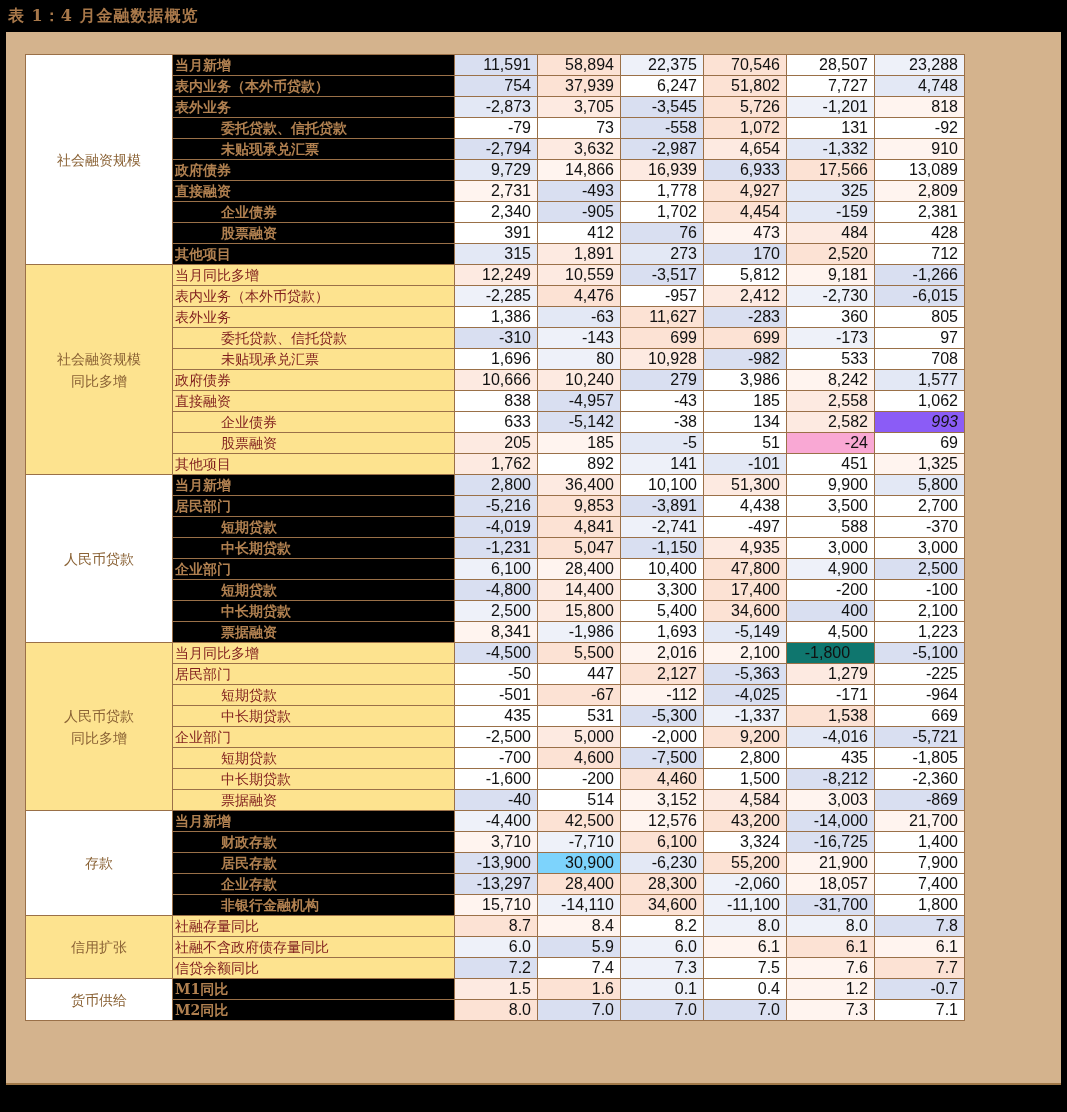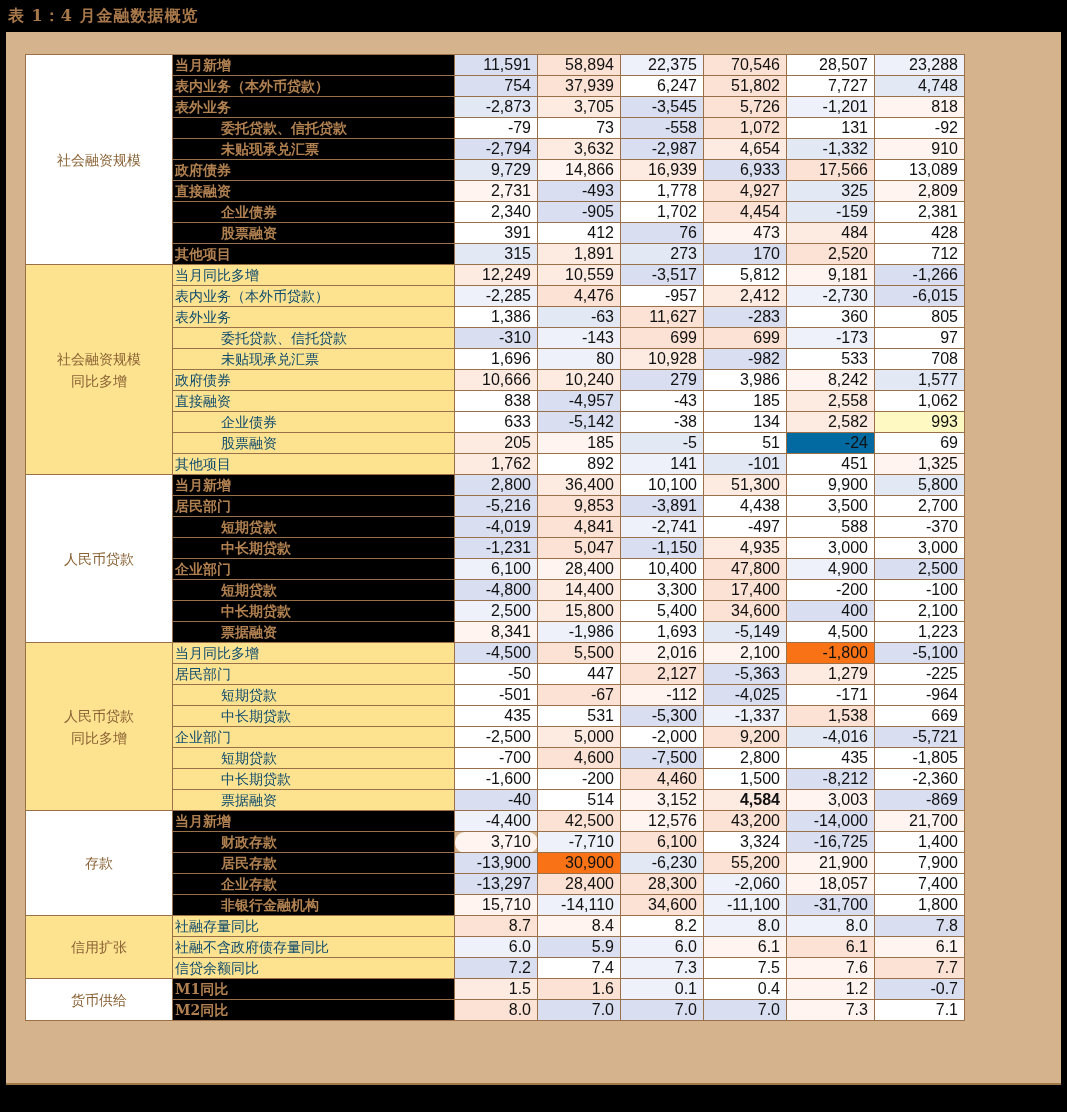--- a/index.html
+++ b/index.html
@@ -7,21 +7,21 @@
   .title { position:absolute; left:8px; top:4px; height:24px; line-height:24px; color:#a8784a; font-weight:bold; font-size:16px; letter-spacing:1px; }
   .frame { position:absolute; left:6px; top:32px; width:1055px; height:1051px; background:#d4b38d; border-bottom:2px solid #a07848; }
   .hdr { position:absolute; left:172px; top:0; height:22px; width:870px; display:flex; }
   .hdr .unit { width:282px; text-align:center; line-height:22px; font-size:14px; color:#222; }
   .hdr .col { width:83px; text-align:right; padding-right:6px; box-sizing:border-box; line-height:22px; font-family:"Liberation Sans", sans-serif; font-weight:bold; font-size:16px; color:#111; }
   table.grid { position:absolute; left:19px; top:22px; border-collapse:collapse; table-layout:fixed; }
   table.grid td { height:21px; padding:0; border:1px solid #9a7048; box-sizing:border-box; }
   td.grp { width:147px; text-align:center; vertical-align:middle; font-size:14px; color:#8a6235; line-height:22px; border-left:none; }
   td.lbl { width:282px; font-size:14px; white-space:nowrap; overflow:hidden; line-height:20px; padding-left:2px !important; }
   td.lbl.dark { background:#000; color:#b08050; font-weight:bold; }
-  td.lbl.light { background:#fde38f; color:#0c4a6e; }
+  td.lbl.light { background:#fde38f; color:#7f1d1d; }
   td.lbl.ind { padding-left:48px !important; }
   td.val { width:83px; text-align:right; padding-right:6px !important; font-family:"Liberation Sans", sans-serif; font-size:16px; color:#111; line-height:20px; }
   .g-white { background:#fff; }
   .g-yellow { background:#fde38f; }
 </style>
 </head>
 <body>
 
 <div class="title">表 1：4 月金融数据概览</div>
 
@@ -184,29 +184,29 @@
           <td class="val" style="background: rgb(253, 234, 225);">2,558</td>
           <td class="val" style="background: rgb(255, 255, 255); padding-left: 31px;">1,062</td>
         </tr>
         <tr>
           <td class="lbl light ind">企业债券</td>
           <td class="val" style="background: rgb(255, 255, 255);">633</td>
           <td class="val" style="background: rgb(217, 223, 241);">-5,142</td>
           <td class="val" style="background: rgb(255, 255, 255);">-38</td>
           <td class="val" style="background: rgb(255, 255, 255);">134</td>
           <td class="val" style="background: rgb(253, 234, 225);">2,582</td>
-          <td class="val" style="background: #fef9c3;">993</td>
+          <td class="val" style="background: #8b5cf6; font-style: italic;">993</td>
         </tr>
         <tr>
           <td class="lbl light ind">股票融资</td>
           <td class="val" style="background: rgb(253, 234, 225);">205</td>
           <td class="val" style="background: rgb(255, 244, 239);">185</td>
           <td class="val" style="background: rgb(227, 232, 245);">-5</td>
           <td class="val" style="background: rgb(255, 255, 255);">51</td>
-          <td class="val" style="background: #0369a1; margin-left: 28px;">-24</td>
+          <td class="val" style="background: #f9a8d4; margin-left: 28px;">-24</td>
           <td class="val" style="background: rgb(255, 255, 255);">69</td>
         </tr>
         <tr>
           <td class="lbl light">其他项目</td>
           <td class="val" style="background: rgb(253, 234, 225);">1,762</td>
           <td class="val" style="background: rgb(255, 255, 255);">892</td>
           <td class="val" style="background: rgb(238, 241, 249);">141</td>
           <td class="val" style="background: rgb(227, 232, 245);">-101</td>
           <td class="val" style="background: rgb(255, 255, 255);">451</td>
           <td class="val" style="background: rgb(255, 244, 239);">1,325</td>
@@ -285,21 +285,21 @@
           <td class="val" style="background: rgb(255, 255, 255);">1,223</td>
         </tr>
         <tr>
           <td class="grp g-yellow" rowspan="8" style="white-space: pre-line;">人民币贷款
 同比多增</td>
           <td class="lbl light">当月同比多增</td>
           <td class="val" style="background: rgb(217, 223, 241);">-4,500</td>
           <td class="val" style="background: rgb(252, 226, 212);">5,500</td>
           <td class="val" style="background: rgb(255, 244, 239);">2,016</td>
           <td class="val" style="background: rgb(255, 244, 239);">2,100</td>
-          <td class="val" style="background: #f97316;">-1,800</td>
+          <td class="val" style="background: #0f766e; text-align: center;">-1,800</td>
           <td class="val" style="background: rgb(217, 223, 241);">-5,100</td>
         </tr>
         <tr>
           <td class="lbl light">居民部门</td>
           <td class="val" style="background: rgb(255, 255, 255);">-50</td>
           <td class="val" style="background: rgb(255, 255, 255);">447</td>
           <td class="val" style="background: rgb(252, 226, 212);">2,127</td>
           <td class="val" style="background: rgb(217, 223, 241);">-5,363</td>
           <td class="val" style="background: rgb(253, 234, 225);">1,279</td>
           <td class="val" style="background: rgb(255, 255, 255);">-225</td>
@@ -347,47 +347,47 @@
           <td class="val" style="background: rgb(252, 226, 212);">4,460</td>
           <td class="val" style="background: rgb(255, 255, 255);">1,500</td>
           <td class="val" style="background: rgb(217, 223, 241);">-8,212</td>
           <td class="val" style="background: rgb(255, 255, 255);">-2,360</td>
         </tr>
         <tr>
           <td class="lbl light ind">票据融资</td>
           <td class="val" style="background: rgb(217, 223, 241);">-40</td>
           <td class="val" style="background: rgb(255, 255, 255);">514</td>
           <td class="val" style="background: rgb(255, 244, 239);">3,152</td>
-          <td class="val" style="background: rgb(253, 234, 225); font-weight: bold;">4,584</td>
+          <td class="val" style="background: rgb(253, 234, 225);">4,584</td>
           <td class="val" style="background: rgb(255, 244, 239);">3,003</td>
           <td class="val" style="background: rgb(217, 223, 241);">-869</td>
         </tr>
         <tr>
           <td class="grp g-white" rowspan="5" style="white-space: pre-line;">存款</td>
           <td class="lbl dark">当月新增</td>
           <td class="val" style="background: rgb(238, 241, 249);">-4,400</td>
           <td class="val" style="background: rgb(252, 226, 212);">42,500</td>
           <td class="val" style="background: rgb(255, 244, 239);">12,576</td>
           <td class="val" style="background: rgb(252, 226, 212);">43,200</td>
           <td class="val" style="background: rgb(217, 223, 241);">-14,000</td>
           <td class="val" style="background: rgb(255, 244, 239);">21,700</td>
         </tr>
         <tr>
           <td class="lbl dark ind">财政存款</td>
-          <td class="val" style="background: rgb(255, 244, 239); border-radius: 10px;">3,710</td>
+          <td class="val" style="background: rgb(255, 244, 239);">3,710</td>
           <td class="val" style="background: rgb(238, 241, 249);">-7,710</td>
           <td class="val" style="background: rgb(252, 226, 212);">6,100</td>
           <td class="val" style="background: rgb(255, 255, 255);">3,324</td>
           <td class="val" style="background: rgb(217, 223, 241);">-16,725</td>
           <td class="val" style="background: rgb(255, 255, 255);">1,400</td>
         </tr>
         <tr>
           <td class="lbl dark ind">居民存款</td>
           <td class="val" style="background: rgb(217, 223, 241);">-13,900</td>
-          <td class="val" style="background: #f97316;">30,900</td>
+          <td class="val" style="background: #7dd3fc;">30,900</td>
           <td class="val" style="background: rgb(227, 232, 245);">-6,230</td>
           <td class="val" style="background: rgb(252, 226, 212);">55,200</td>
           <td class="val" style="background: rgb(255, 244, 239); padding-left: 32px;">21,900</td>
           <td class="val" style="background: rgb(255, 255, 255);">7,900</td>
         </tr>
         <tr>
           <td class="lbl dark ind">企业存款</td>
           <td class="val" style="background: rgb(217, 223, 241);">-13,297</td>
           <td class="val" style="background: rgb(252, 226, 212);">28,400</td>
           <td class="val" style="background: rgb(252, 226, 212);">28,300</td>

